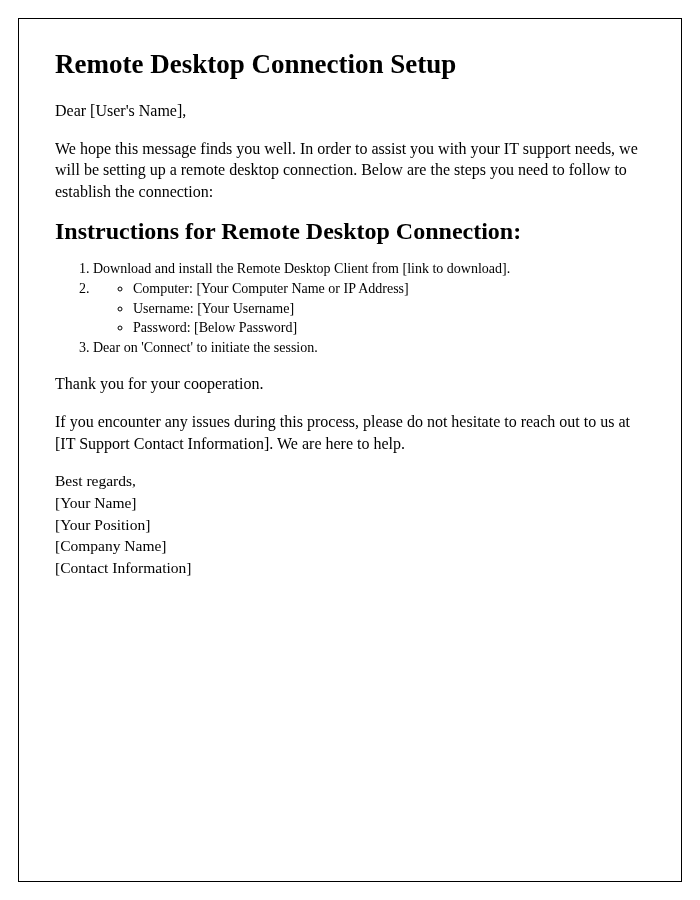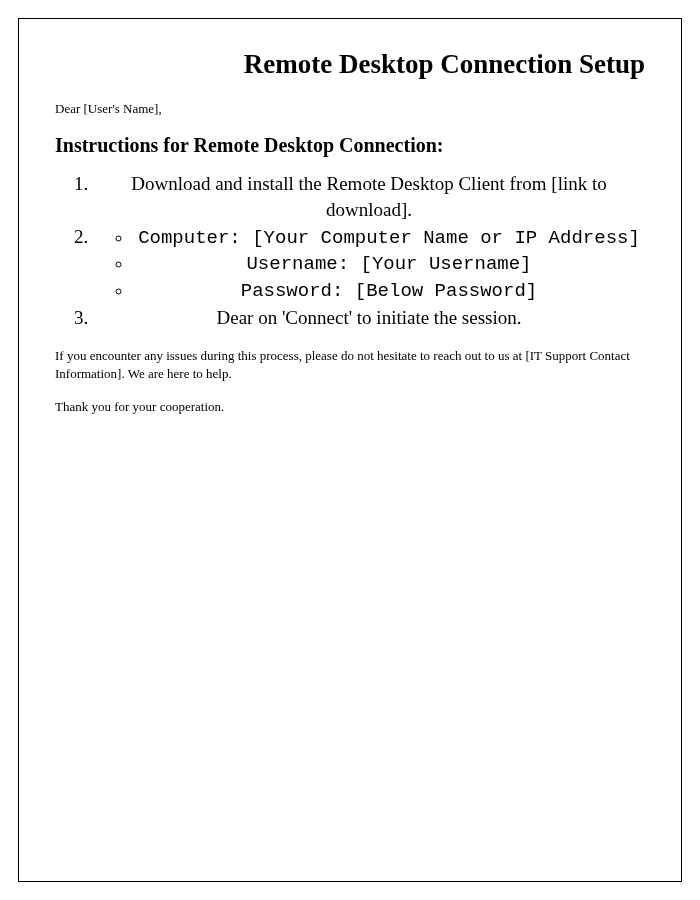--- a/index.html
+++ b/index.html
@@ -17,76 +17,81 @@
     .page {
       border: 1px solid #000;
       width: 100%;
       height: 100%;
       padding: 30px 36px;
     }
     h1 {
       font-size: 27px;
       font-weight: bold;
       margin-bottom: 20px;
-      text-align: right;
     }
     p {
-      font-size: 13px;
+      font-size: 16px;
       line-height: 1.35;
       margin-bottom: 16px;
     }
     h2 {
-      font-size: 20px;
+      font-size: 24px;
       font-weight: bold;
       margin-bottom: 14px;
       margin-top: 2px;
     }
     ol {
       margin-left: 38px;
       margin-bottom: 16px;
-      font-size: 19px;
+      font-size: 14px;
       line-height: 1.4;
-      text-align: center;
     }
     ol li {
       margin-bottom: 0px;
     }
     ul {
       list-style-type: circle;
       margin-left: 40px;
     }
     ul li {
       margin-bottom: 0px;
-      font-family: Liberation Mono, monospace;
     }
     .signature {
       font-size: 15.5px;
       line-height: 1.4;
     }
   </style>
 </head>
 <body>
 
 <div class="page">
   <h1>Remote Desktop Connection Setup</h1>
 
   <p>Dear [User's Name],</p>
 
+  <p>We hope this message finds you well. In order to assist you with your IT support needs, we will be setting up a remote desktop connection. Below are the steps you need to follow to establish the connection:</p>
 
   <h2>Instructions for Remote Desktop Connection:</h2>
 
   <ol>
     <li>Download and install the Remote Desktop Client from [link to download].</li>
     <li>
       <ul>
         <li>Computer: [Your Computer Name or IP Address]</li>
         <li>Username: [Your Username]</li>
         <li>Password: [Below Password]</li>
       </ul>
     </li>
     <li>Dear on 'Connect' to initiate the session.</li>
   </ol>
 
+  <p>Thank you for your cooperation.</p>
+
   <p>If you encounter any issues during this process, please do not hesitate to reach out to us at [IT Support Contact Information]. We are here to help.</p>
 
-  <p>Thank you for your cooperation.</p>
-
+  <div class="signature">
+    <div>Best regards,</div>
+    <div>[Your Name]</div>
+    <div>[Your Position]</div>
+    <div>[Company Name]</div>
+    <div>[Contact Information]</div>
+  </div>
 </div>
 
 </body></html>

